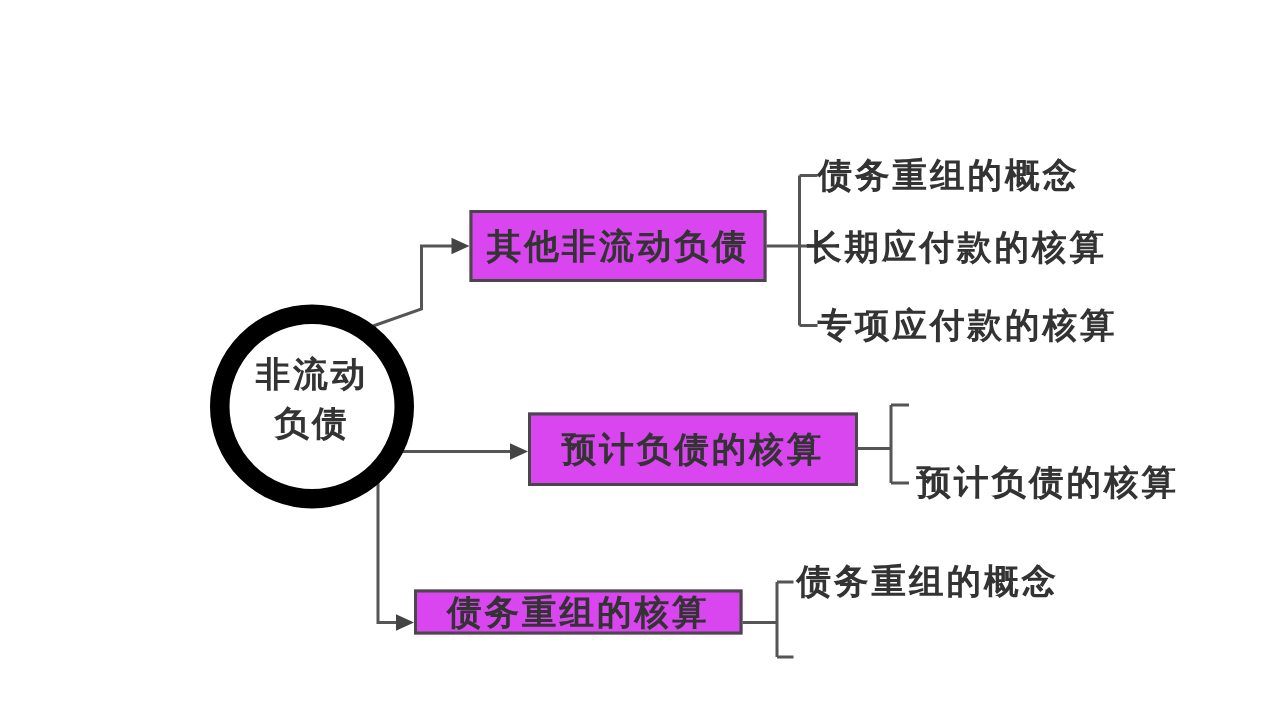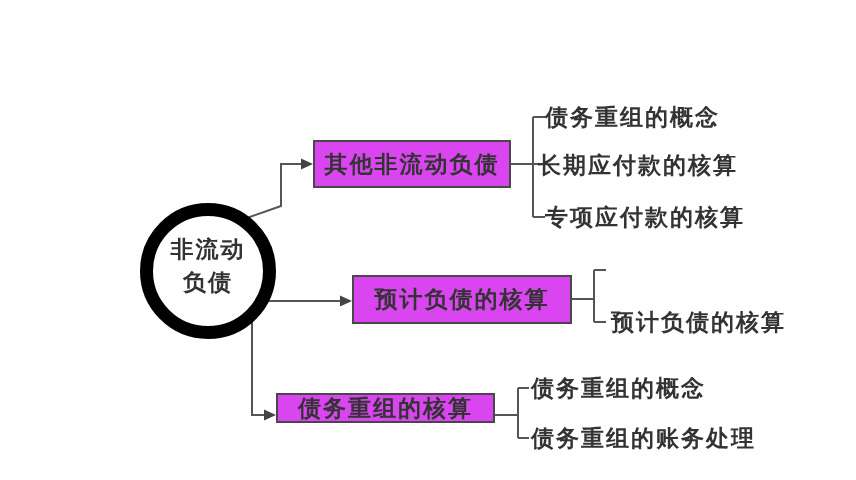--- a/index.html
+++ b/index.html
@@ -106,15 +106,14 @@
   <div id="box-2" class="node-box">预计负债的核算</div>
   <div id="box-3" class="node-box">债务重组的核算</div>
 
   <div id="leaf-1-0" class="leaf">债务重组的概念</div>
   <div id="leaf-1-1" class="leaf">长期应付款的核算</div>
   <div id="leaf-1-2" class="leaf">专项应付款的核算</div>
 
   <div id="leaf-2-1" class="leaf">预计负债的核算</div>
 
   <div id="leaf-3-0" class="leaf">债务重组的概念</div>
-  <div id="leaf-3-1" class="leaf">债务重组的账务处理</div>
 
 </div>
 
 </body></html>

